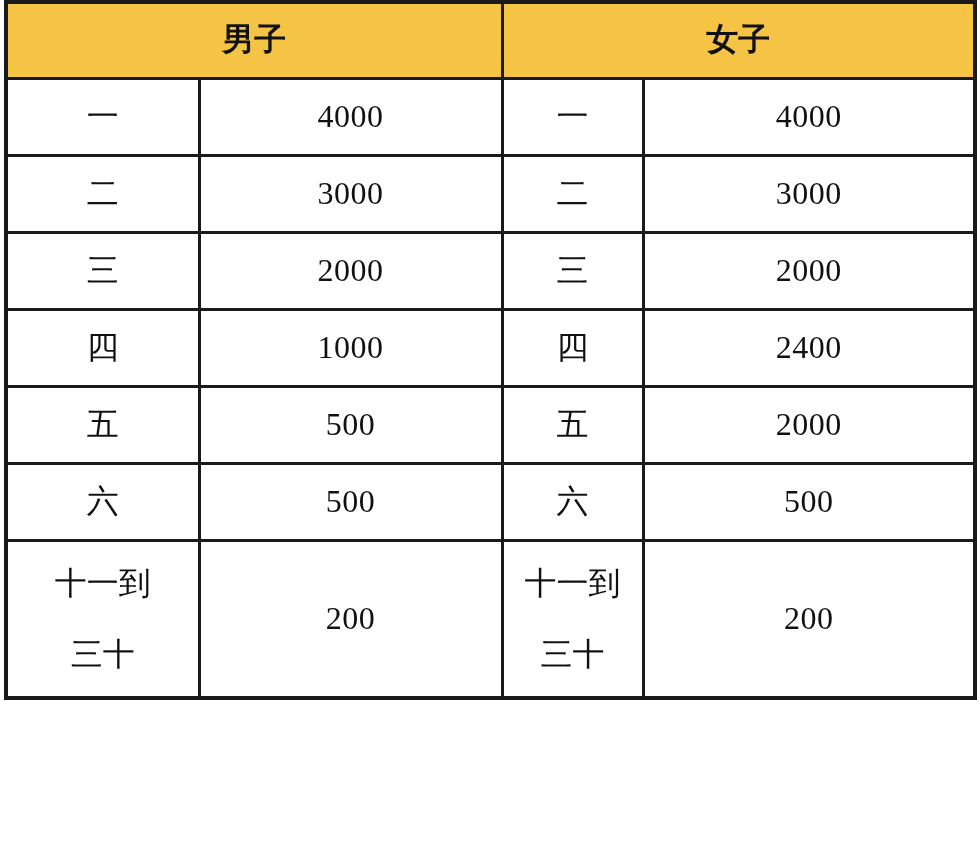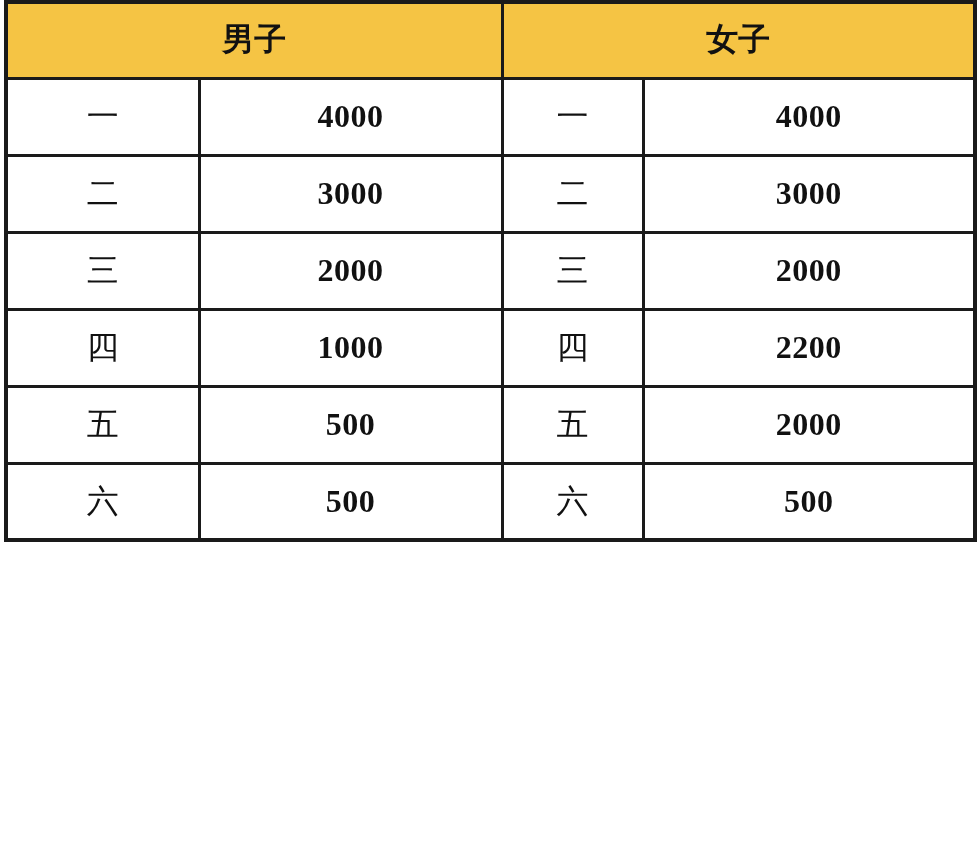--- a/index.html
+++ b/index.html
@@ -48,21 +48,20 @@
   tr.group-row { height: 76px; }
   tr.colhead-row { height: 78px; }
   tbody tr.data-row { height: 77px; }
   tbody tr.data-row-tall { height: 158px; }
   td.rank-cell {
     white-space: pre-line;
     line-height: 2.2;
   }
   td.prize-cell {
     letter-spacing: 0.5px;
-    font-weight: bold;
   }
 </style>
 </head>
 <body>
 
 <table class="prize-table">
   <colgroup>
     <col style="width:193px">
     <col style="width:303px">
     <col style="width:141px">
@@ -90,28 +89,36 @@
     <tr class="data-row">
       <td class="rank-cell">三</td>
       <td class="prize-cell">2000</td>
       <td class="rank-cell">三</td>
       <td class="prize-cell">2000</td>
     </tr>
     <tr class="data-row">
       <td class="rank-cell">四</td>
       <td class="prize-cell">1000</td>
       <td class="rank-cell">四</td>
-      <td class="prize-cell">2200</td>
+      <td class="prize-cell">2400</td>
     </tr>
     <tr class="data-row">
       <td class="rank-cell">五</td>
       <td class="prize-cell">500</td>
       <td class="rank-cell">五</td>
       <td class="prize-cell">2000</td>
     </tr>
     <tr class="data-row">
       <td class="rank-cell">六</td>
       <td class="prize-cell">500</td>
       <td class="rank-cell">六</td>
       <td class="prize-cell">500</td>
     </tr>
+    <tr class="data-row-tall">
+      <td class="rank-cell">十一到
+三十</td>
+      <td class="prize-cell">200</td>
+      <td class="rank-cell">十一到
+三十</td>
+      <td class="prize-cell">200</td>
+    </tr>
   </tbody>
 </table>
 
 </body></html>

